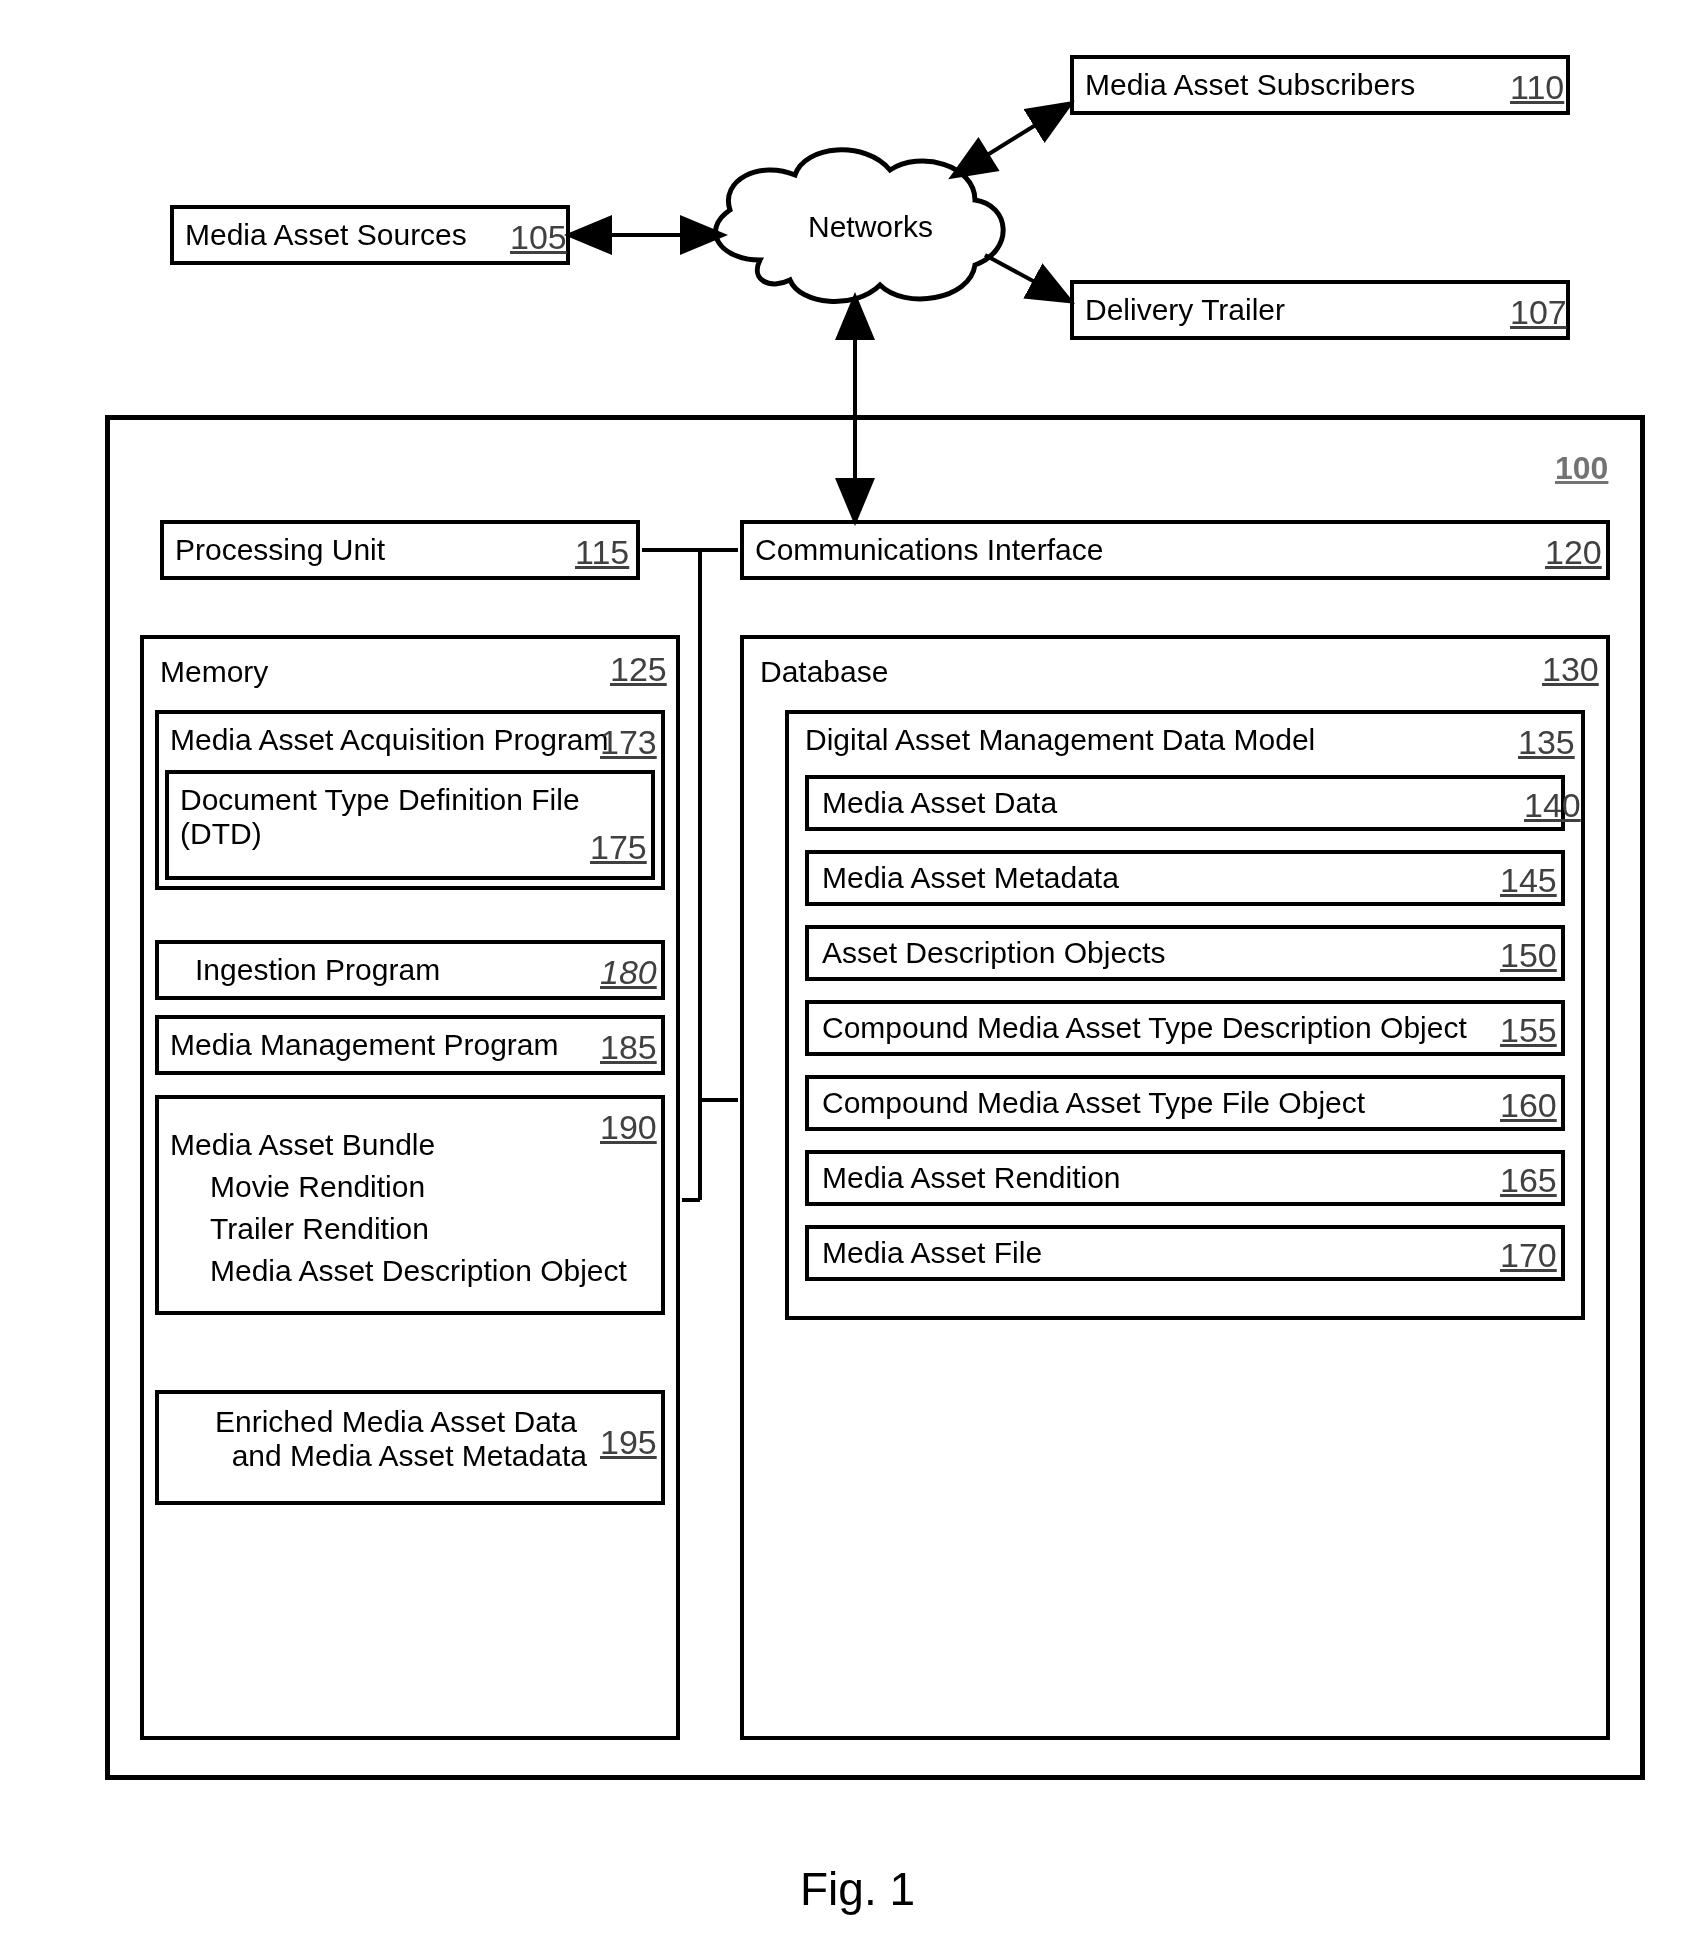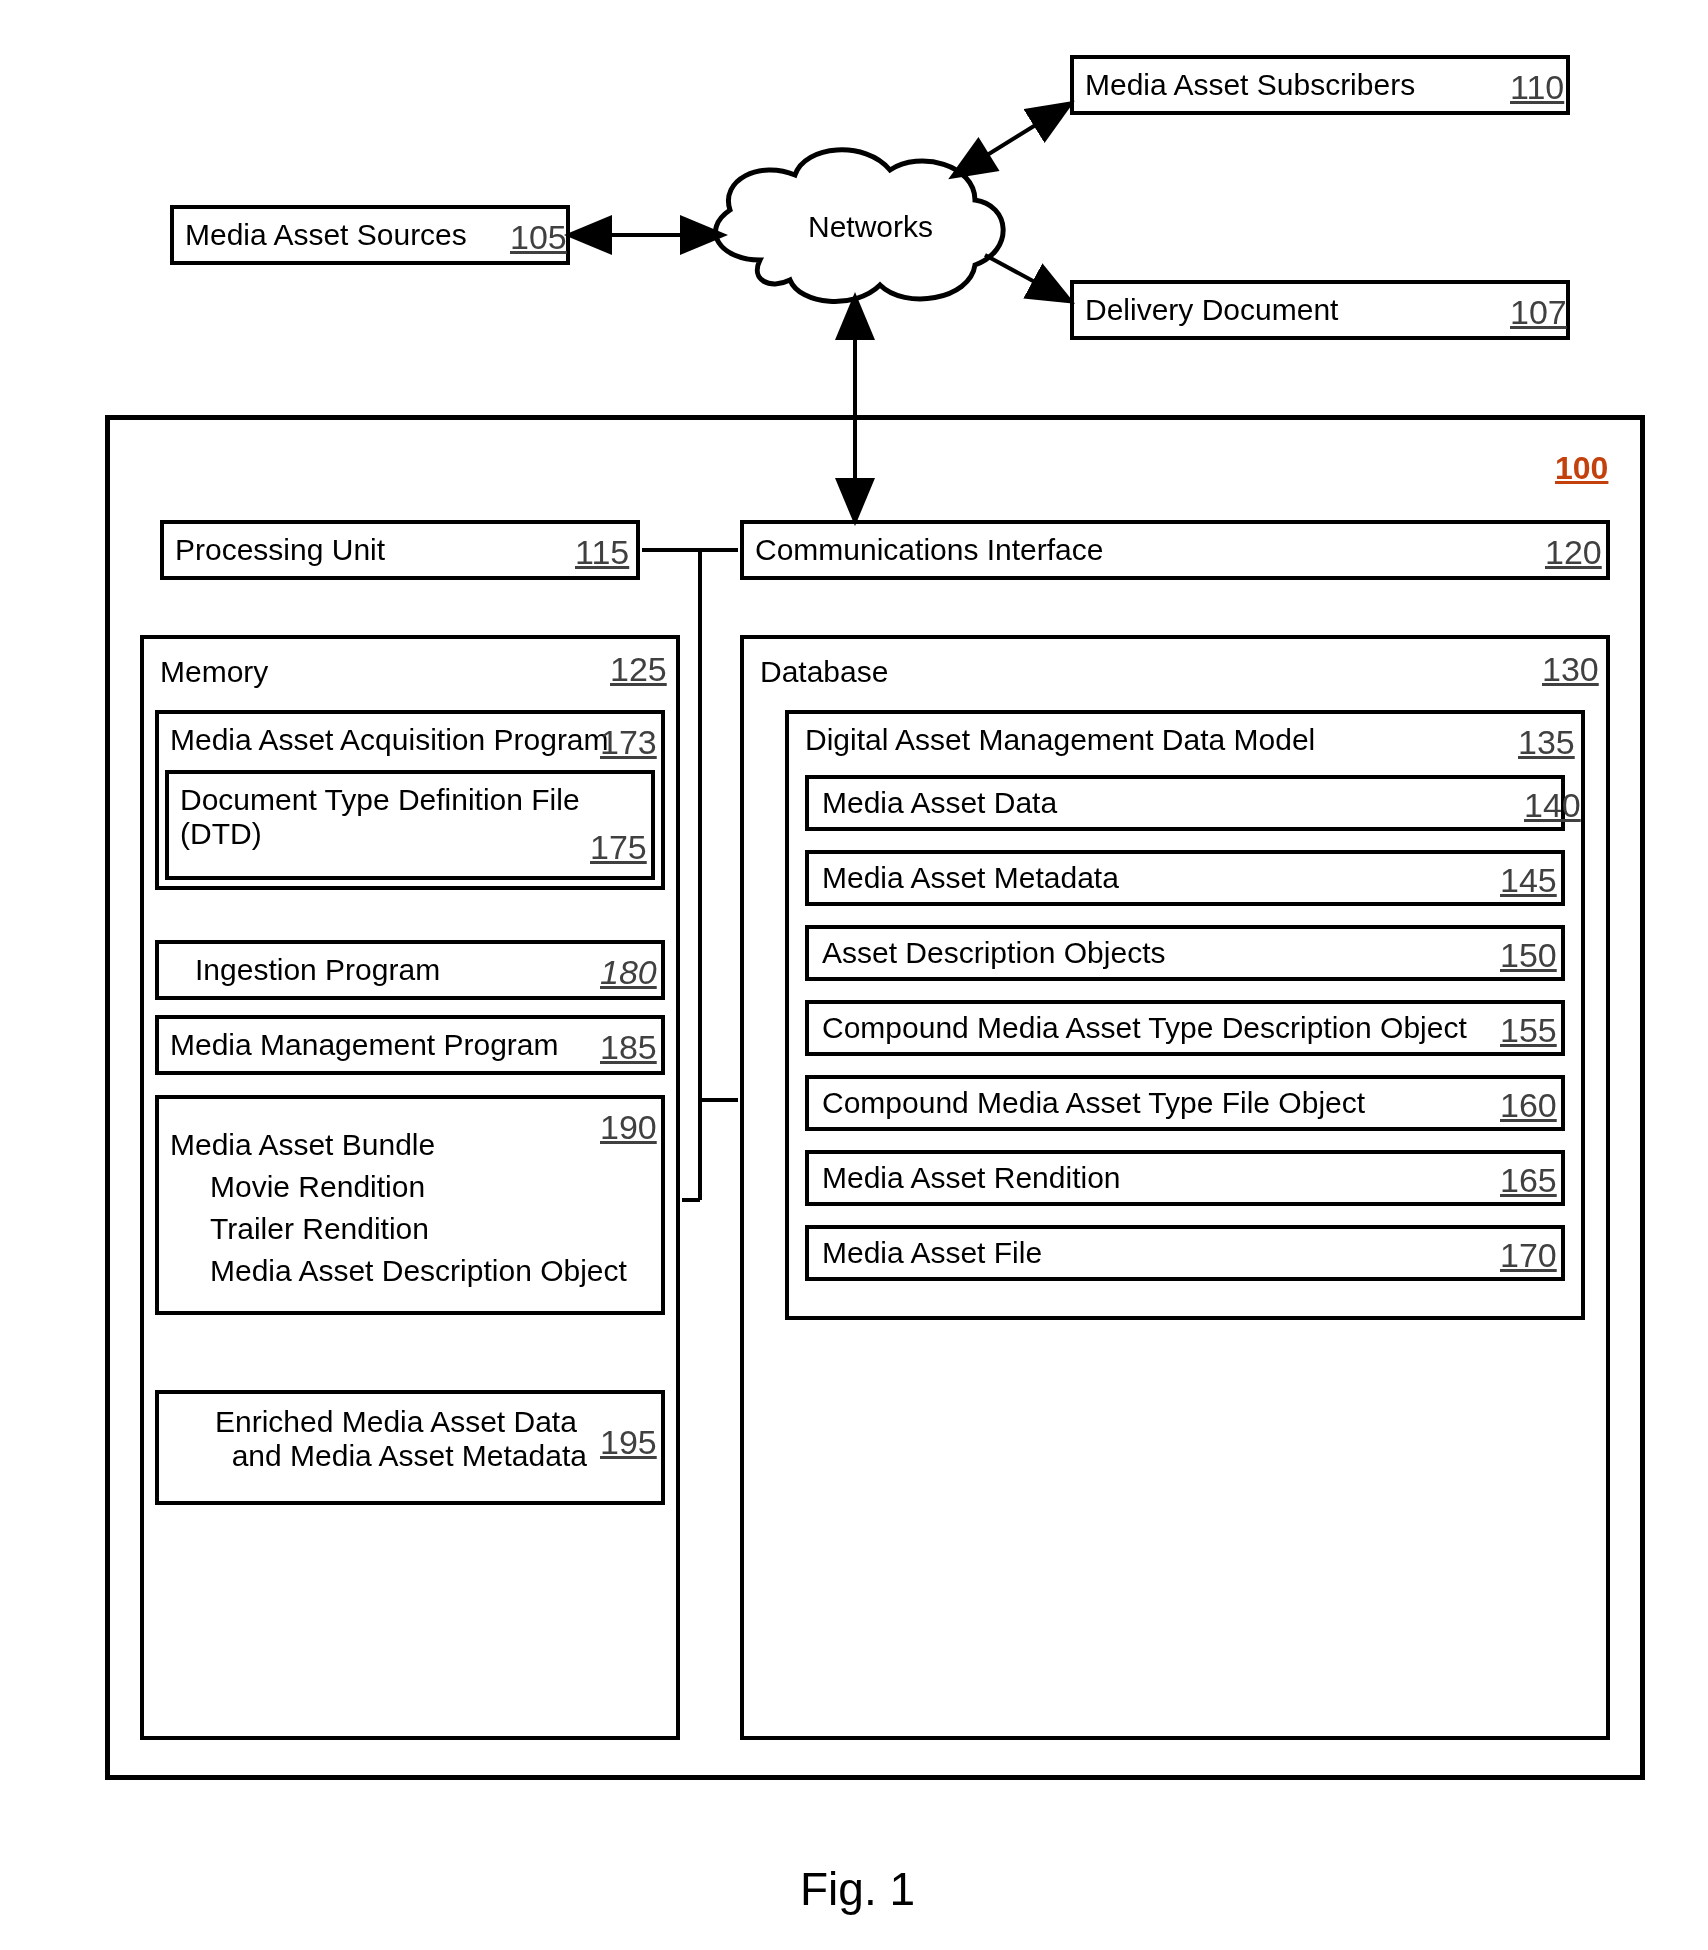--- a/index.html
+++ b/index.html
@@ -30,21 +30,21 @@
     font-size: 34px;
     font-weight: normal;
     text-decoration: underline;
     color: #404040;
   }
   .refbold {
     position: absolute;
     font-size: 32px;
     font-weight: bold;
     text-decoration: underline;
-    color: #c2410c;
+    color: #737373;
   }
   .sub {
     position: absolute;
     font-size: 30px;
     color: #000;
     white-space: pre;
   }
   .fig {
     position: absolute;
     font-size: 46px;
@@ -78,21 +78,21 @@
 
   <div class="box" style="left:170px; top:205px; width:400px; height:60px;"></div>
   <div class="lbl" style="left:185px; top:218px;">Media Asset Sources</div>
   <div class="ref" style="left:510px; top:218px;">105</div>
 
   <div class="box" style="left:1070px; top:55px; width:500px; height:60px;"></div>
   <div class="lbl" style="left:1085px; top:68px;">Media Asset Subscribers</div>
   <div class="ref" style="left:1510px; top:68px;">110</div>
 
   <div class="box" style="left:1070px; top:280px; width:500px; height:60px;"></div>
-  <div class="lbl" style="left:1085px; top:293px;">Delivery Document</div>
+  <div class="lbl" style="left:1085px; top:293px;">Delivery Trailer</div>
   <div class="ref" style="left:1510px; top:293px;">107</div>
 
   <div class="box" style="left:105px; top:415px; width:1540px; height:1365px; border-width:5px;"></div>
   <div class="refbold" style="left:1555px; top:450px;">100</div>
 
   <div class="box" style="left:160px; top:520px; width:480px; height:60px;"></div>
   <div class="lbl" style="left:175px; top:533px;">Processing Unit</div>
   <div class="ref" style="left:575px; top:533px;">115</div>
 
   <div class="box" style="left:740px; top:520px; width:870px; height:60px;"></div>

